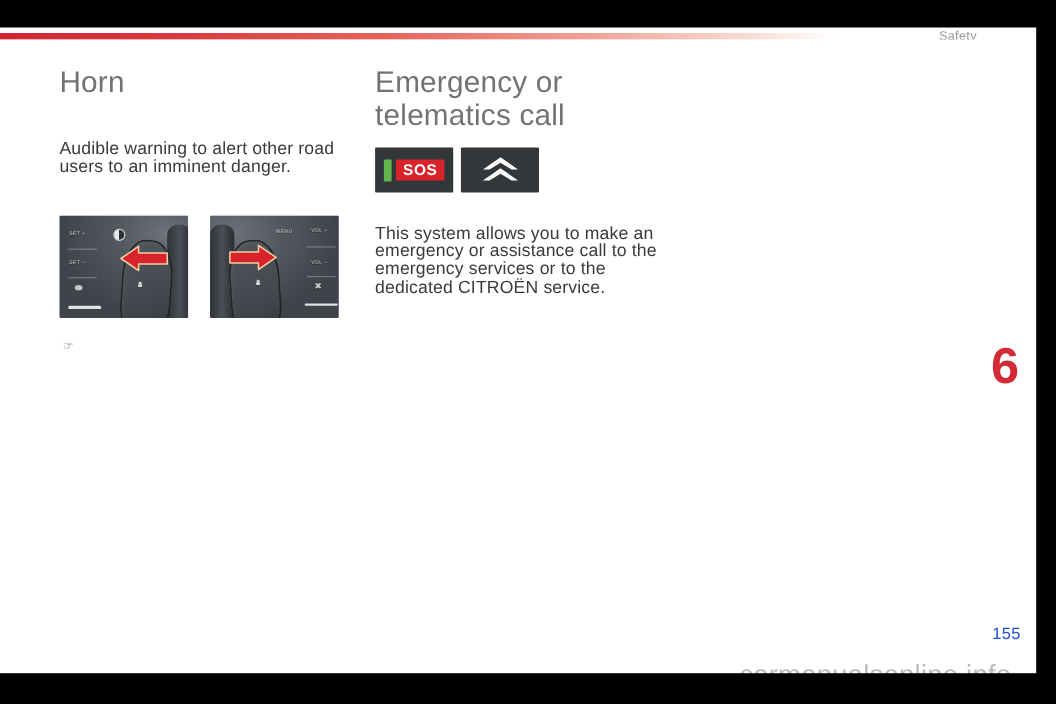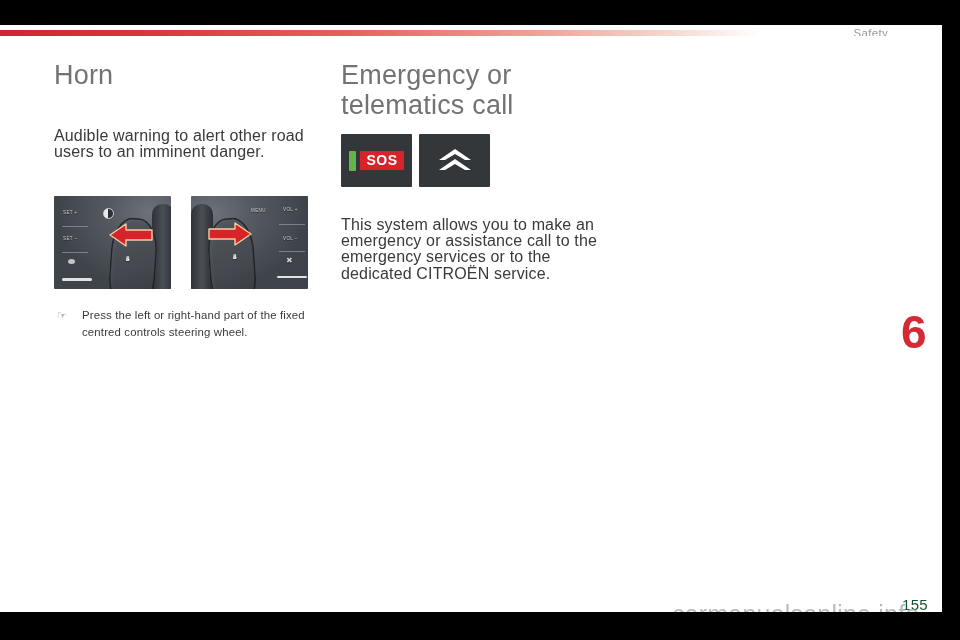--- a/index.html
+++ b/index.html
@@ -190,21 +190,21 @@
   }
 
   
   .icon-row {
     display: flex;
     gap: 7px;
     margin-top: 14px;
   }
   .icon-box {
     width: 71px;
-    height: 53px;
+    height: 41px;
     background: #33373a;
     display: flex;
     align-items: center;
     justify-content: center;
     border-radius: 1px;
   }
   .sos-inner {
     display: flex;
     align-items: center;
     gap: 4px;
@@ -238,23 +238,23 @@
     font-size: 46px;
     font-weight: bold;
     color: #d42a36;
     line-height: 54px;
     letter-spacing: -1px;
   }
 
   
   .page-number {
     position: absolute;
-    left: 902px; top: 596px;
+    left: 902px; top: 568px;
     font-size: 15px;
-    color: #14532d;
+    color: #1d4ed8;
     letter-spacing: 0.3px;
   }
   .watermark {
     position: absolute;
     left: 672px; top: 600px;
     font-size: 25px;
     color: #b6b6b6;
     letter-spacing: 0.2px;
     white-space: nowrap;
     opacity: 0.92;
@@ -309,21 +309,20 @@
         <span class="horn-glyph" style="left:40px; top:56px;">⛄</span>
 
         <svg class="arrow" style="left:16px; top:25px;" viewBox="0 0 46 26">
           <polygon points="44,13 28,2 28,8 2,8 2,18 28,18 28,24" fill="#d8232a" stroke="#f0cfa0" stroke-width="1.4" stroke-linejoin="round"></polygon>
         </svg>
       </div>
     </div>
 
     <div class="bullet-row">
       <span class="bullet-glyph">☞</span>
-      <span class="bullet-text">Press the left or right-hand part of the fixed centred controls steering wheel.</span>
     </div>
 
   </div>
 
   <div class="col-right">
 
     <h1 class="section-title">Emergency or telematics call</h1>
 
     <div class="icon-row">
       <div class="icon-box">

